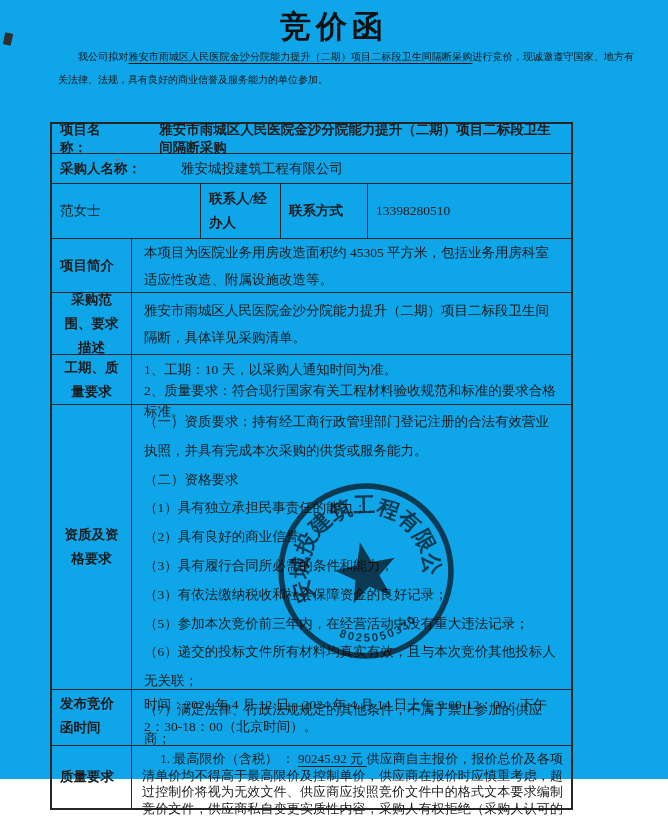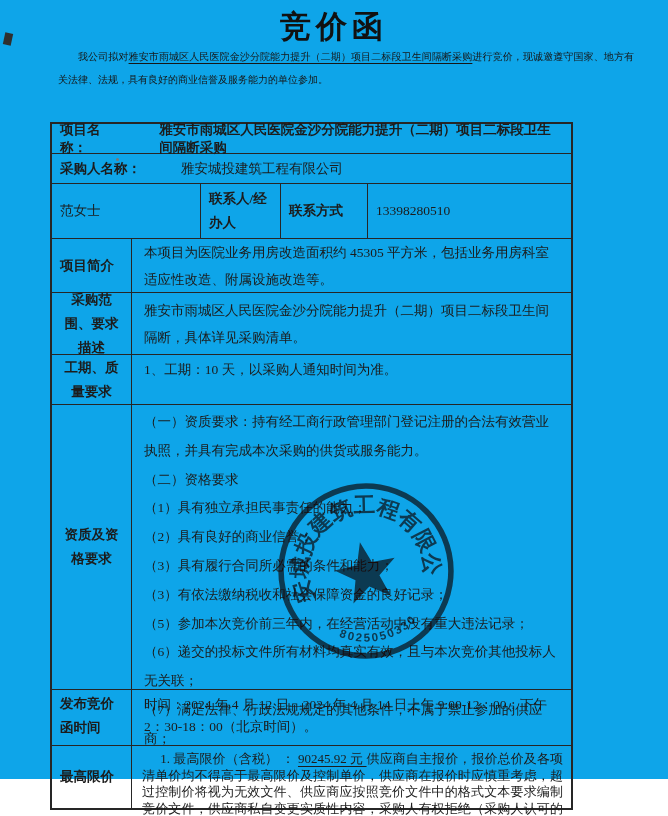--- a/index.html
+++ b/index.html
@@ -91,20 +91,21 @@
 
     <div class="row r5">
       <div class="cell lblcell ctr">采购范围、要求描述</div>
       <div class="cell grow cv">雅安市雨城区人民医院金沙分院能力提升（二期）项目二标段卫生间隔断，具体详见采购清单。</div>
     </div>
 
     <div class="row r6">
       <div class="cell lblcell ctr">工期、质量要求</div>
       <div class="cell block grow cv">
         <p>1、工期：10 天，以采购人通知时间为准。</p>
+        <p>2、质量要求：符合现行国家有关工程材料验收规范和标准的要求合格标准。</p>
       </div>
     </div>
 
     <div class="row r7">
       <div class="cell lblcell ctr">资质及资格要求</div>
       <div class="cell block grow cv">
         <p>（一）资质要求：持有经工商行政管理部门登记注册的合法有效营业执照，并具有完成本次采购的供货或服务能力。</p>
         <p>（二）资格要求</p>
         <p>（1）具有独立承担民事责任的能力；</p>
         <p>（2）具有良好的商业信誉；</p>
@@ -115,21 +116,21 @@
         <p>（7）满足法律、行政法规规定的其他条件，不属于禁止参加的供应商；</p>
       </div>
     </div>
 
     <div class="row r8">
       <div class="cell lblcell">发布竞价函时间</div>
       <div class="cell block grow cv">时间：2024 年 4 月 12 日—2024 年 4 月 14 日上午 9:00-12：00；下午 2：30-18：00（北京时间）。</div>
     </div>
 
     <div class="row r9">
-      <div class="cell lblcell">最高限价</div>
+      <div class="cell lblcell">质量要求</div>
       <div class="cell block grow cv"><span>1. 最高限价（含税） ： </span><span class="u">90245.92 元 </span><span>供应商自主报价，报价总价及各项清单价均不得高于最高限价及控制单价，供应商在报价时应慎重考虑，超过控制价将视为无效文件、供应商应按照竞价文件中的格式文本要求编制竞价文件，供应商私自变更实质性内容，采购人有权拒绝（采购人认可的除外），其竞价文件作无效响应处理。</span></div>
     </div>
 
   </div>
 
   <svg class="seal" viewBox="0 0 180 180">
     <circle cx="90" cy="90" r="84" fill="none" stroke-width="5.5" stroke="#d23434"></circle>
     <polygon points="90,61 97.5,82.6 120.4,83.1 102.1,96.9 108.8,118.8 90,105.7 71.2,118.8 77.9,96.9 59.6,83.1 82.5,82.6" fill="#d23434"></polygon>
     <path id="sealTopArc" d="M 35.5 110 A 58 58 0 1 1 144.5 110" fill="none"></path>
     <text font-size="21.5" fill="#d23434">

